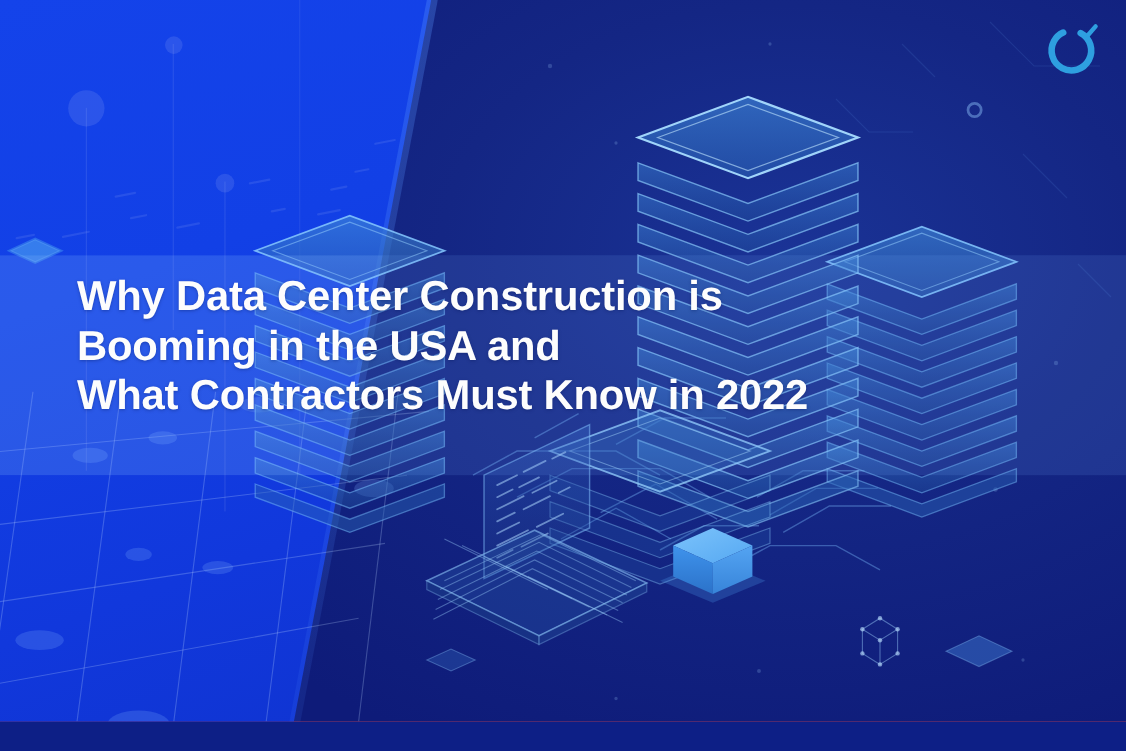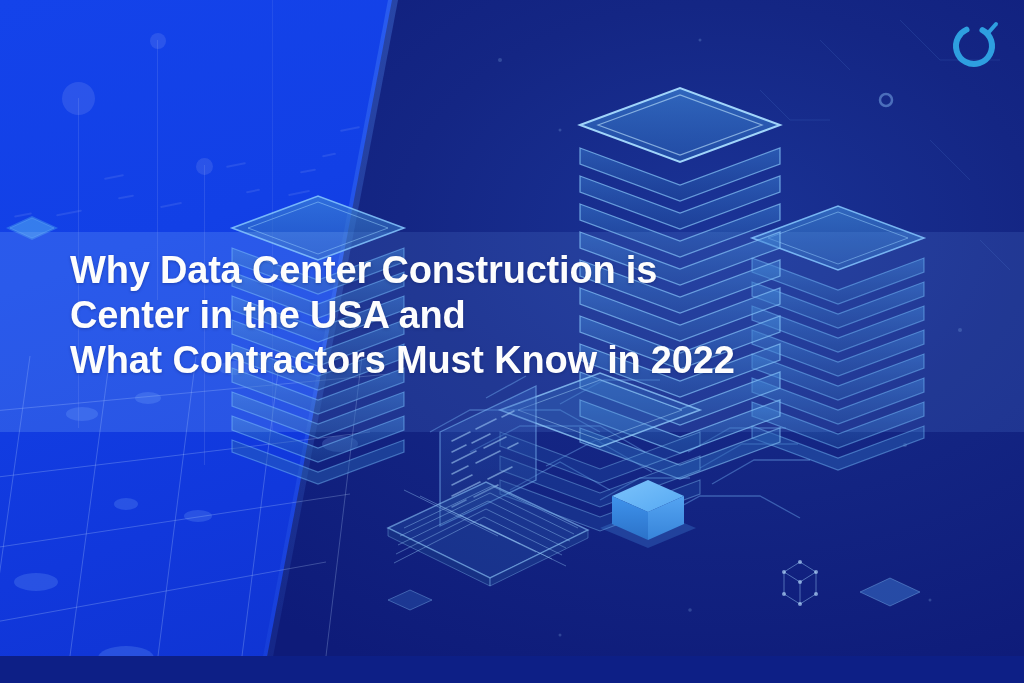--- a/index.html
+++ b/index.html
@@ -362,21 +362,21 @@
       </g>
       <path d="M6 228 L32 216 L58 228 L32 240 Z" fill="#46a0f2" fill-opacity=".45"></path>
     </svg>
   </div>
 
   <div class="title-band"></div>
   <div class="title-band-left"></div>
 
   <div class="title-wrap">
     <div class="title-line">Why Data Center Construction is</div>
-    <div class="title-line">Center in the USA and</div>
+    <div class="title-line">Booming in the USA and</div>
     <div class="title-line">What Contractors Must Know in 2022</div>
   </div>
 
   <div class="logo">
     <svg width="60" height="60" viewBox="0 0 60 60">
       <circle cx="28" cy="32" r="18" fill="none" stroke="#2e9fe0" stroke-width="6" stroke-linecap="round" stroke-dasharray="96 22" transform="rotate(-62 28 32)"></circle>
       <path d="M43 18 L50 10" stroke="#2e9fe0" stroke-width="4" stroke-linecap="round" fill="none"></path>
     </svg>
   </div>
 

